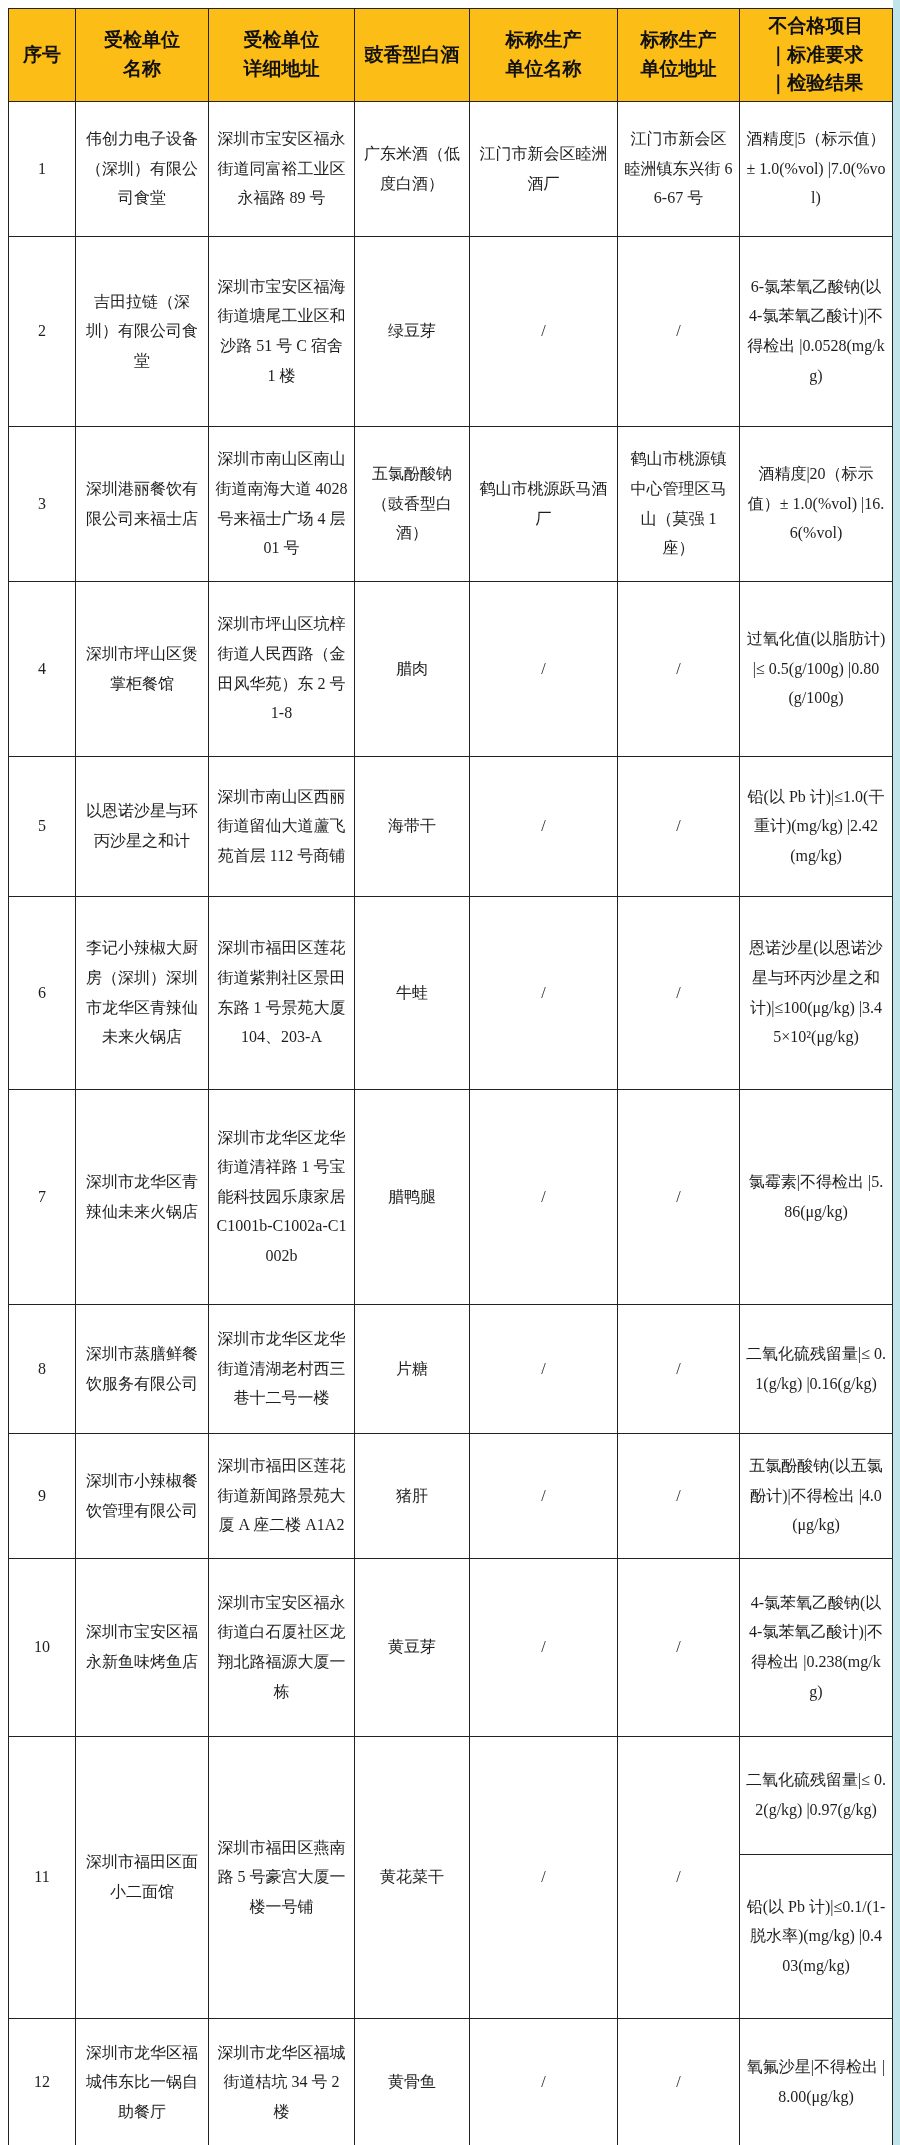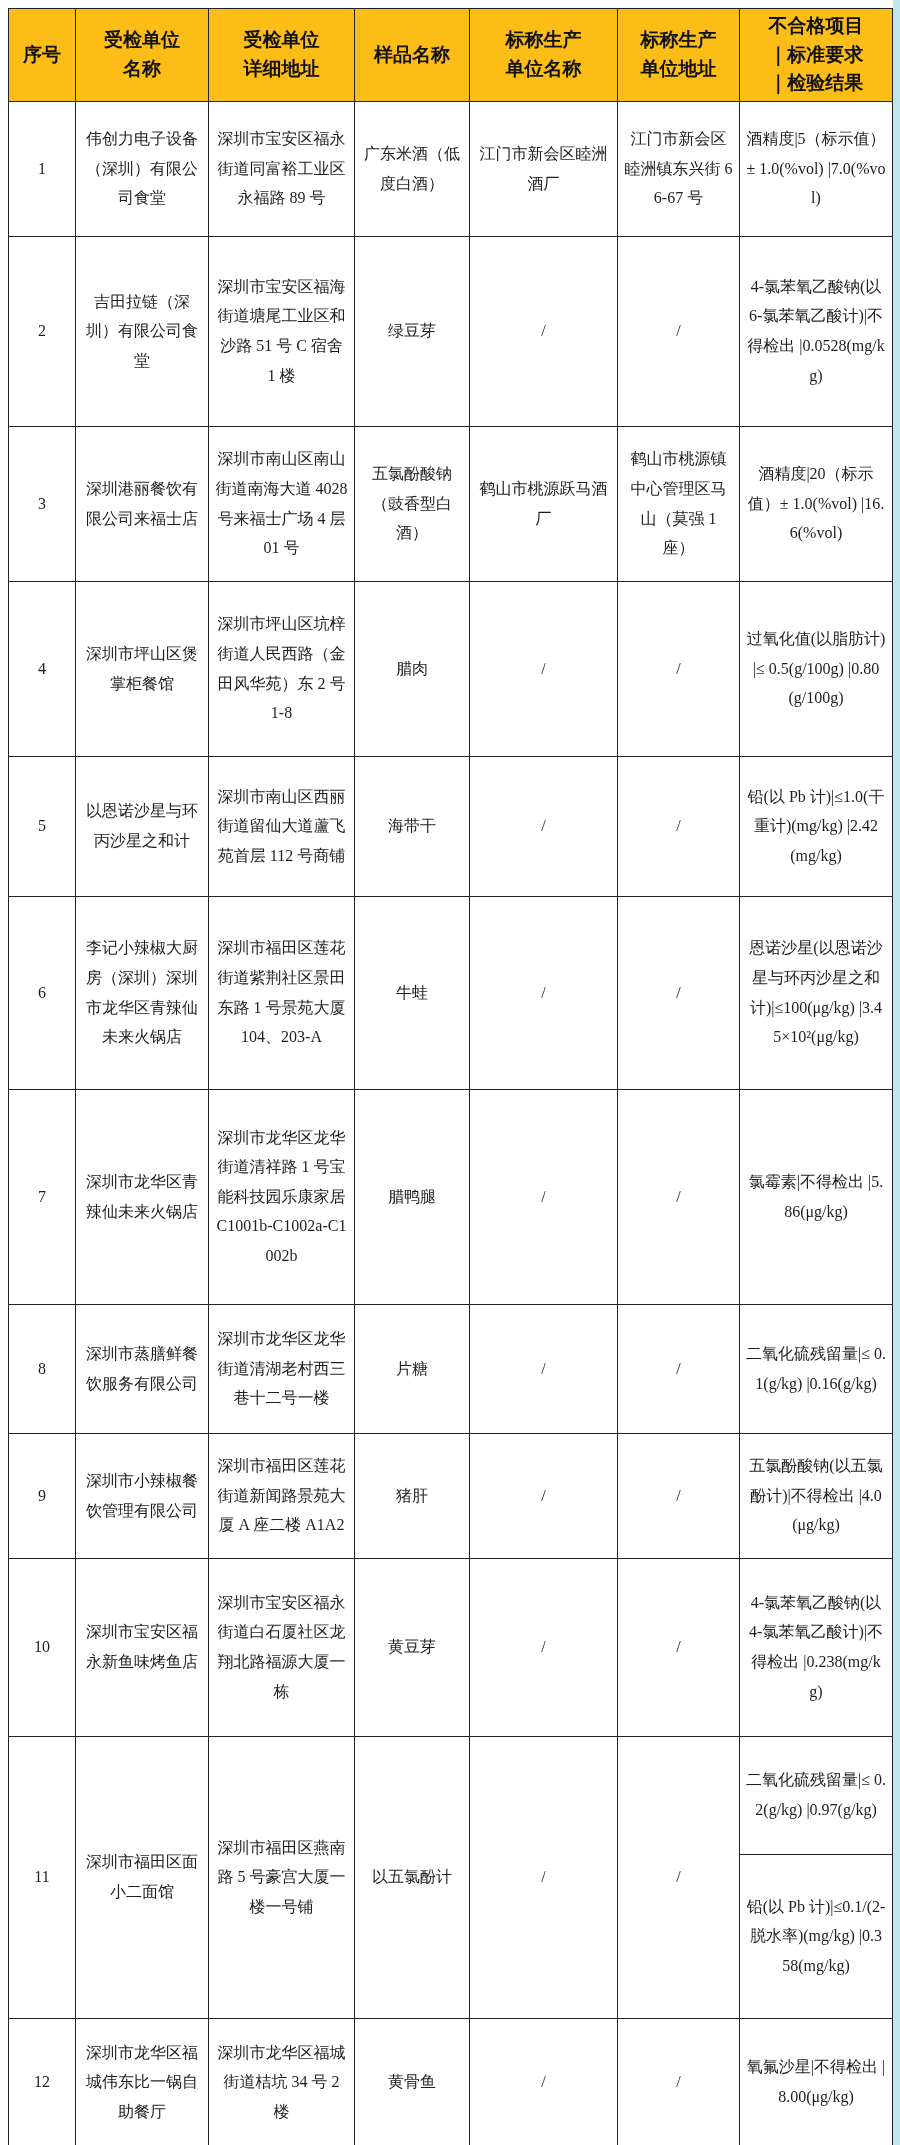--- a/index.html
+++ b/index.html
@@ -62,21 +62,21 @@
       <col style="width:153px">
     </colgroup>
 
     <tbody>
         <tr style="height:82px">
       <th>序号</th>
       <th>受检单位
 名称</th>
       <th>受检单位
 详细地址</th>
-      <th>样品名称</th>
+      <th>豉香型白酒</th>
       <th>标称生产
 单位名称</th>
       <th>标称生产
 单位地址</th>
       <th>不合格项目
 ｜标准要求
 ｜检验结果</th>
     </tr>
 
     <tr style="height:135px">
@@ -89,21 +89,21 @@
       <td>酒精度|5（标示值）± 1.0(%vol) |7.0(%vol)</td>
     </tr>
 
     <tr style="height:190px">
       <td>2</td>
       <td>吉田拉链（深圳）有限公司食堂</td>
       <td>深圳市宝安区福海街道塘尾工业区和沙路 51 号 C 宿舍 1 楼</td>
       <td>绿豆芽</td>
       <td>/</td>
       <td>/</td>
-      <td>4-氯苯氧乙酸钠(以 6-氯苯氧乙酸计)|不得检出 |0.0528(mg/kg)</td>
+      <td>6-氯苯氧乙酸钠(以 4-氯苯氧乙酸计)|不得检出 |0.0528(mg/kg)</td>
     </tr>
 
     <tr style="height:155px">
       <td>3</td>
       <td>深圳港丽餐饮有限公司来福士店</td>
       <td>深圳市南山区南山街道南海大道 4028 号来福士广场 4 层 01 号</td>
       <td>五氯酚酸钠（豉香型白酒）</td>
       <td>鹤山市桃源跃马酒厂</td>
       <td>鹤山市桃源镇中心管理区马山（莫强 1 座）</td>
       <td>酒精度|20（标示值）± 1.0(%vol) |16.6(%vol)</td>
@@ -176,27 +176,27 @@
       <td>黄豆芽</td>
       <td>/</td>
       <td>/</td>
       <td>4-氯苯氧乙酸钠(以 4-氯苯氧乙酸计)|不得检出 |0.238(mg/kg)</td>
     </tr>
 
     <tr style="height:118px">
       <td rowspan="2">11</td>
       <td rowspan="2">深圳市福田区面小二面馆</td>
       <td rowspan="2">深圳市福田区燕南路 5 号豪宫大厦一楼一号铺</td>
-      <td rowspan="2">以五氯酚计</td>
+      <td rowspan="2">黄花菜干</td>
       <td rowspan="2">/</td>
       <td rowspan="2">/</td>
       <td>二氧化硫残留量|≤ 0.2(g/kg) |0.97(g/kg)</td>
     </tr>
     <tr style="height:164px">
-      <td>铅(以 Pb 计)|≤0.1/(2-脱水率)(mg/kg) |0.358(mg/kg)</td>
+      <td>铅(以 Pb 计)|≤0.1/(1-脱水率)(mg/kg) |0.403(mg/kg)</td>
     </tr>
 
     <tr style="height:128px">
       <td>12</td>
       <td>深圳市龙华区福城伟东比一锅自助餐厅</td>
       <td>深圳市龙华区福城街道桔坑 34 号 2 楼</td>
       <td>黄骨鱼</td>
       <td>/</td>
       <td>/</td>
       <td>氧氟沙星|不得检出 |8.00(μg/kg)</td>

